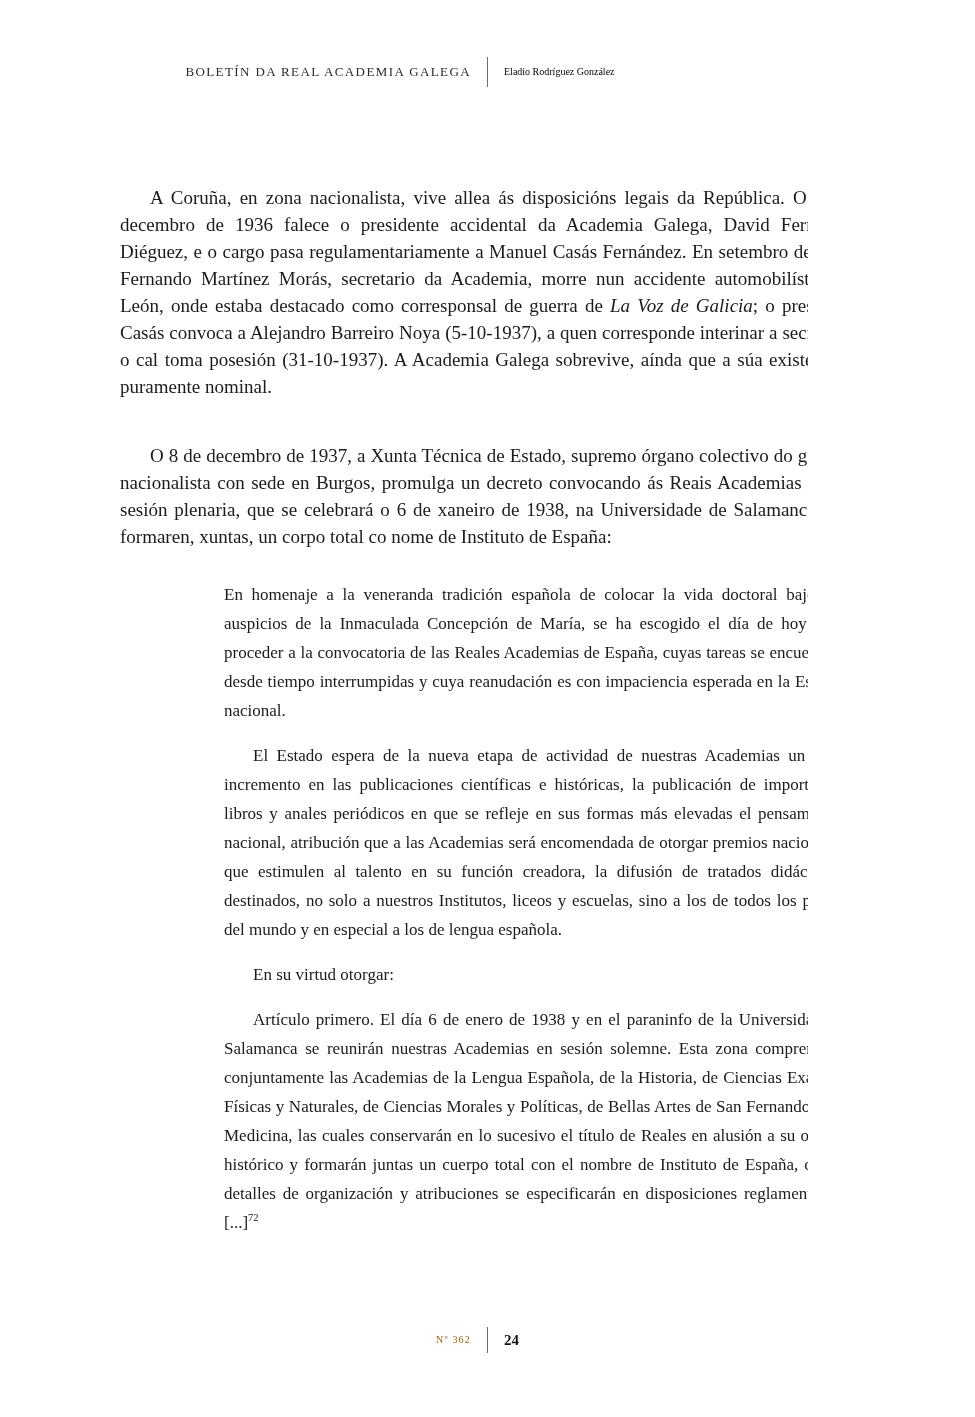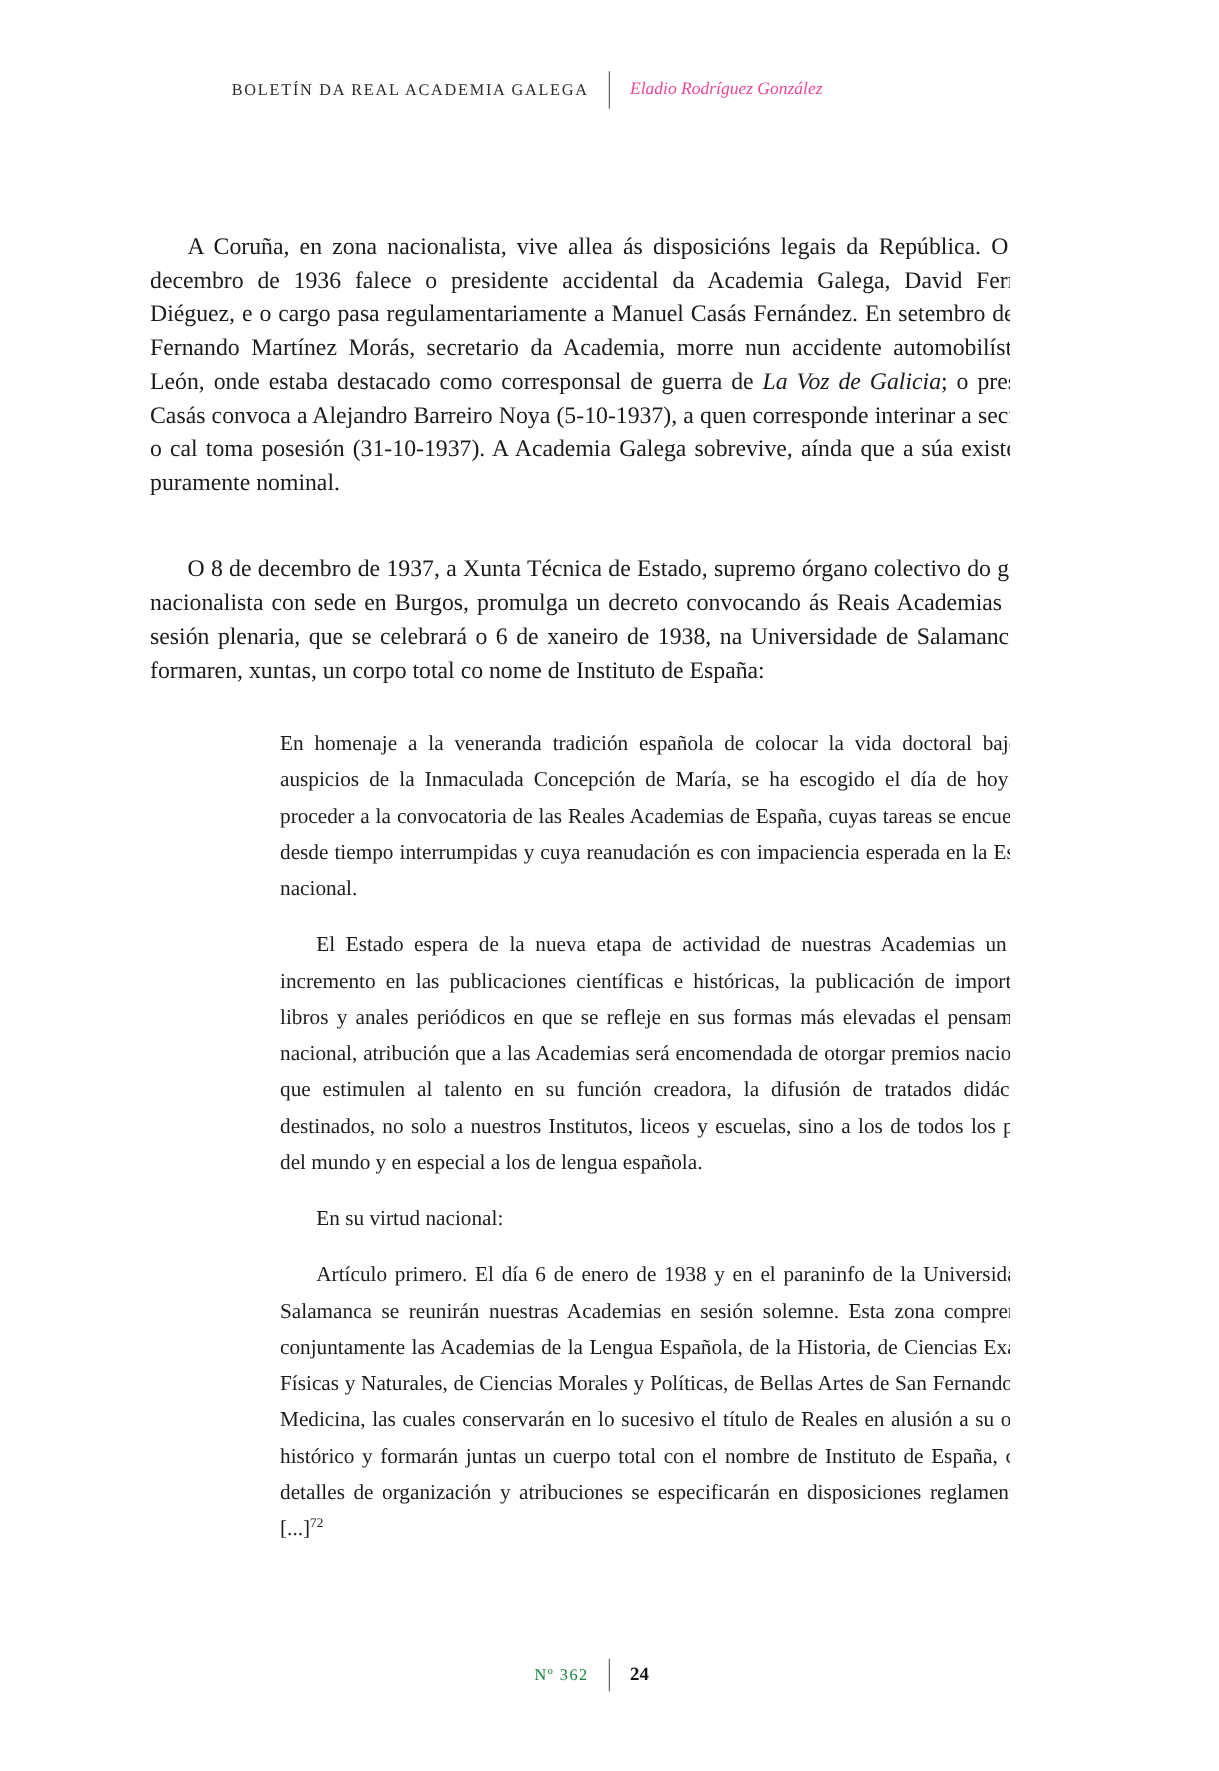--- a/index.html
+++ b/index.html
@@ -39,24 +39,23 @@
     white-space: nowrap;
   }
   .header-divider {
     width: 1px;
     background: #6b6b6b;
     align-self: stretch;
   }
   .header-right {
     flex: 1;
     padding-left: 16px;
-    font-size: 14px;
-    font-style: italic;
+    font-size: 10px;
     line-height: 30px;
-    color: #ec4899;
+    color: #000000;
     white-space: nowrap;
   }
 
   
   .page-body {
     position: absolute;
     top: 142px;
     left: 120px;
     width: 740px;
     font-size: 19px;
@@ -87,24 +86,24 @@
     top: 1327px;
     left: 0;
     right: 0;
     display: flex;
     align-items: stretch;
   }
   .footer-left {
     flex: 0 0 487px;
     text-align: right;
     padding-right: 16px;
-    font-size: 13px;
+    font-size: 10px;
     letter-spacing: 1.2px;
     line-height: 26px;
-    color: #15803d;
+    color: #a16207;
     white-space: nowrap;
   }
   .footer-divider {
     width: 1px;
     background: #6b6b6b;
     align-self: stretch;
   }
   .footer-right {
     flex: 1;
     padding-left: 16px;
@@ -128,21 +127,21 @@
 
   <main class="page-body">
 
     <p class="body-para indent"><span>A Coruña, en zona nacionalista, vive allea ás disposicións legais da República. O 23 de decembro de 1936 falece o presidente accidental da Academia Galega, David Fernández Diéguez, e o cargo pasa regulamentariamente a Manuel Casás Fernández. En setembro de 1937, Fernando Martínez Morás, secretario da Academia, morre nun accidente automobilístico en León, onde estaba destacado como corresponsal de guerra de </span><em class="pub-name">La Voz de Galicia</em><span>; o presidente Casás convoca a Alejandro Barreiro Noya (5-10-1937), a quen corresponde interinar a secretaría, o cal toma posesión (31-10-1937). A Academia Galega sobrevive, aínda que a súa existencia é puramente nominal.</span></p>
 
     <p class="body-para indent">O 8 de decembro de 1937, a Xunta Técnica de Estado, supremo órgano colectivo do goberno nacionalista con sede en Burgos, promulga un decreto convocando ás Reais Academias a unha sesión plenaria, que se celebrará o 6 de xaneiro de 1938, na Universidade de Salamanca, para formaren, xuntas, un corpo total co nome de Instituto de España:</p>
 
     <blockquote class="quote">
       <p class="quote-para">En homenaje a la veneranda tradición española de colocar la vida doctoral bajo los auspicios de la Inmaculada Concepción de María, se ha escogido el día de hoy para proceder a la convocatoria de las Reales Academias de España, cuyas tareas se encuentran desde tiempo interrumpidas y cuya reanudación es con impaciencia esperada en la España nacional.</p>
       <p class="quote-para indent">El Estado espera de la nueva etapa de actividad de nuestras Academias un gran incremento en las publicaciones científicas e históricas, la publicación de importantes libros y anales periódicos en que se refleje en sus formas más elevadas el pensamiento nacional, atribución que a las Academias será encomendada de otorgar premios nacionales que estimulen al talento en su función creadora, la difusión de tratados didácticos, destinados, no solo a nuestros Institutos, liceos y escuelas, sino a los de todos los países del mundo y en especial a los de lengua española.</p>
-      <p class="quote-para indent">En su virtud nacional:</p>
+      <p class="quote-para indent">En su virtud otorgar:</p>
       <p class="quote-para indent"><span>Artículo primero. El día 6 de enero de 1938 y en el paraninfo de la Universidad de Salamanca se reunirán nuestras Academias en sesión solemne. Esta zona comprenderá conjuntamente las Academias de la Lengua Española, de la Historia, de Ciencias Exactas, Físicas y Naturales, de Ciencias Morales y Políticas, de Bellas Artes de San Fernando y de Medicina, las cuales conservarán en lo sucesivo el título de Reales en alusión a su origen histórico y formarán juntas un cuerpo total con el nombre de Instituto de España, cuyos detalles de organización y atribuciones se especificarán en disposiciones reglamentarias [...]</span><sup class="footnote">72</sup></p>
     </blockquote>
 
 
   </main>
 
   <footer class="page-footer">
     <div class="footer-left">Nº 362</div>
     <div class="footer-divider"></div>
     <div class="footer-right">24</div>

